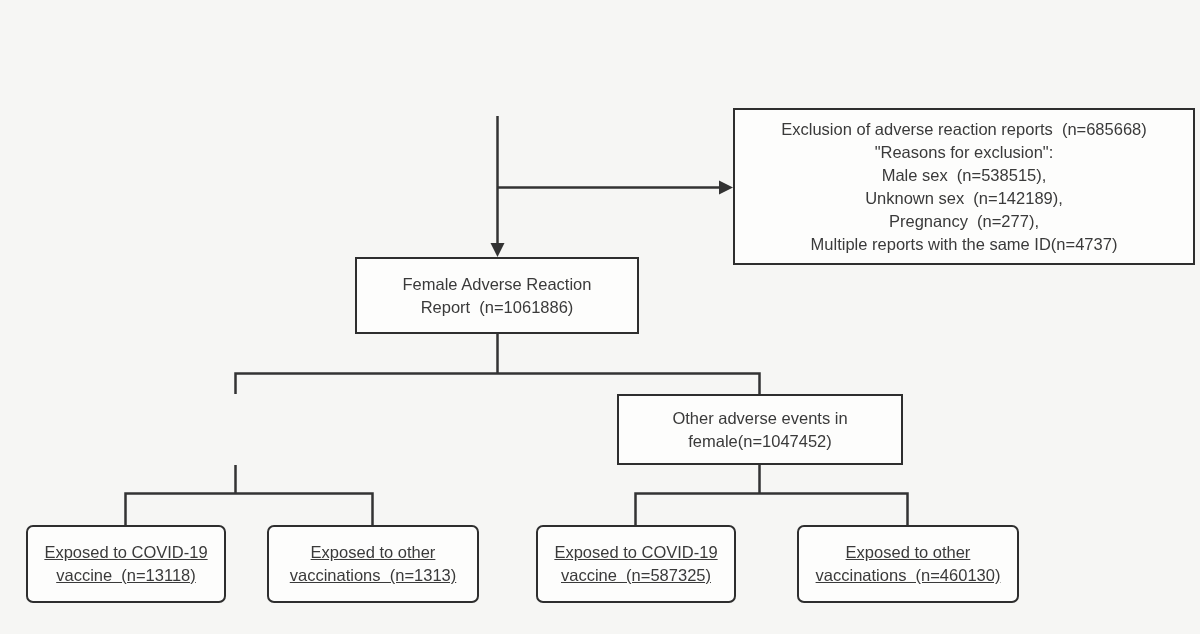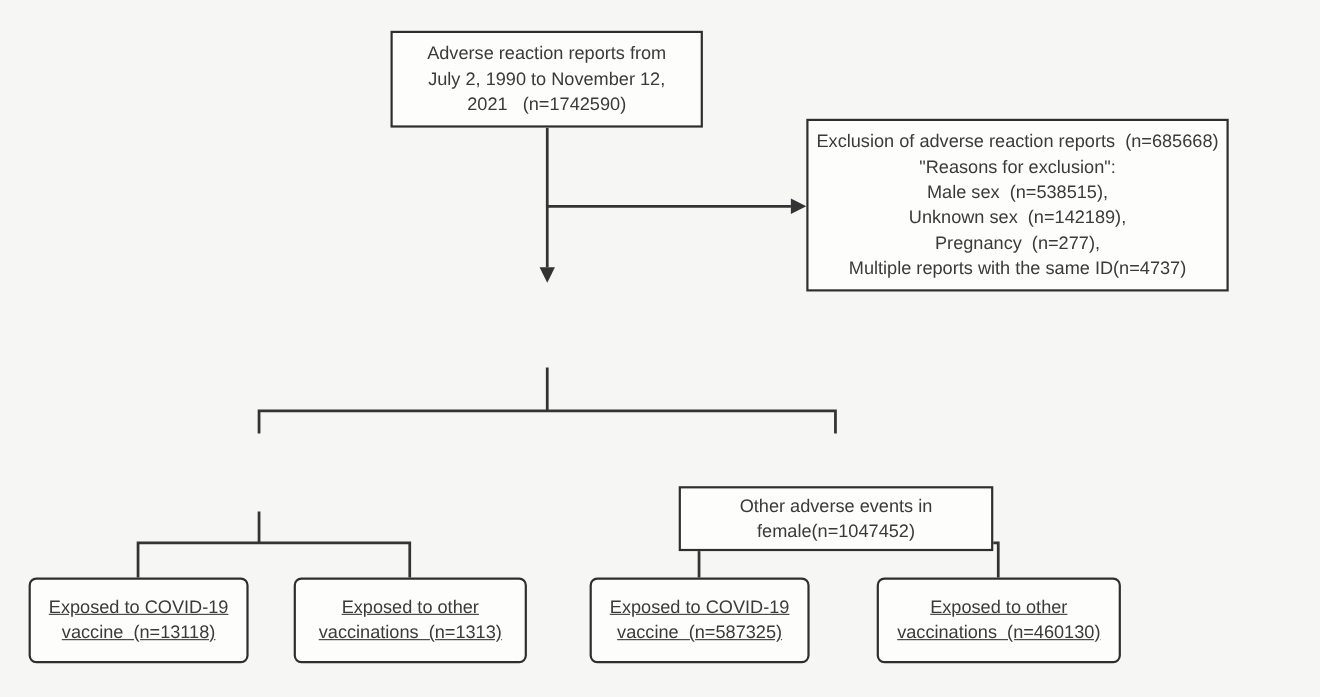--- a/index.html
+++ b/index.html
@@ -38,24 +38,24 @@
     align-items: center;
     justify-content: center;
     padding: 2px 4px;
   }
   .box.rounded {
     border-radius: 7px;
     text-decoration: underline;
   }
   
   #box-total        { left: 355px; top: 28px;  width: 284px; height: 88px; }
-  #box-exclusion    { left: 733px; top: 108px; width: 384px; height: 157px; }
+  #box-exclusion    { left: 733px; top: 108px; width: 462px; height: 157px; }
   #box-female       { left: 355px; top: 257px; width: 284px; height: 77px; }
   #box-menstrual    { left: 92px;  top: 394px; width: 287px; height: 71px; }
-  #box-other-events { left: 617px; top: 394px; width: 286px; height: 59px; margin-top: 48px; }
+  #box-other-events { left: 617px; top: 394px; width: 286px; height: 71px; }
   #box-mens-covid   { left: 26px;  top: 525px; width: 200px; height: 78px; }
   #box-mens-other   { left: 267px; top: 525px; width: 212px; height: 78px; }
   #box-oth-covid    { left: 536px; top: 525px; width: 200px; height: 78px; }
   #box-oth-other    { left: 797px; top: 525px; width: 222px; height: 78px; }
 </style>
 </head>
 <body>
 
 <div class="canvas">
 
@@ -67,31 +67,30 @@
     <path d="M497.5 187.5 H 719" stroke="#333333" stroke-width="2.5" fill="none"></path>
     <polygon points="719,180.5 719,194.5 733,187.5" fill="#333333"></polygon>
 
     <path d="M497.5 334 V 373.5 M235.5 394 V 373.5 H 759.5 V 394" stroke="#333333" stroke-width="2.5" fill="none"></path>
 
     <path d="M235.5 465 V 493.5 M125.5 525 V 493.5 H 372.5 V 525" stroke="#333333" stroke-width="2.5" fill="none"></path>
 
     <path d="M759.5 465 V 493.5 M635.5 525 V 493.5 H 907.5 V 525" stroke="#333333" stroke-width="2.5" fill="none"></path>
   </svg>
 
-  <div class="box" id="box-total">Adverse reaction reports from
-July 2, 1990 to November 12,
-2021   (n=1742590)</div>
 
   <div class="box" id="box-exclusion">Exclusion of adverse reaction reports  (n=685668)
 "Reasons for exclusion":
 Male sex  (n=538515),
 Unknown sex  (n=142189),
 Pregnancy  (n=277),
 Multiple reports with the same ID(n=4737)</div>
 
+  <div class="box" id="box-female">Female Adverse Reaction
+Report  (n=1061886)</div>
 
 
   <div class="box" id="box-other-events">Other adverse events in
 female(n=1047452)</div>
 
   <div class="box rounded" id="box-mens-covid">Exposed to COVID-19
 vaccine  (n=13118)</div>
 
   <div class="box rounded" id="box-mens-other">Exposed to other
 vaccinations  (n=1313)</div>

